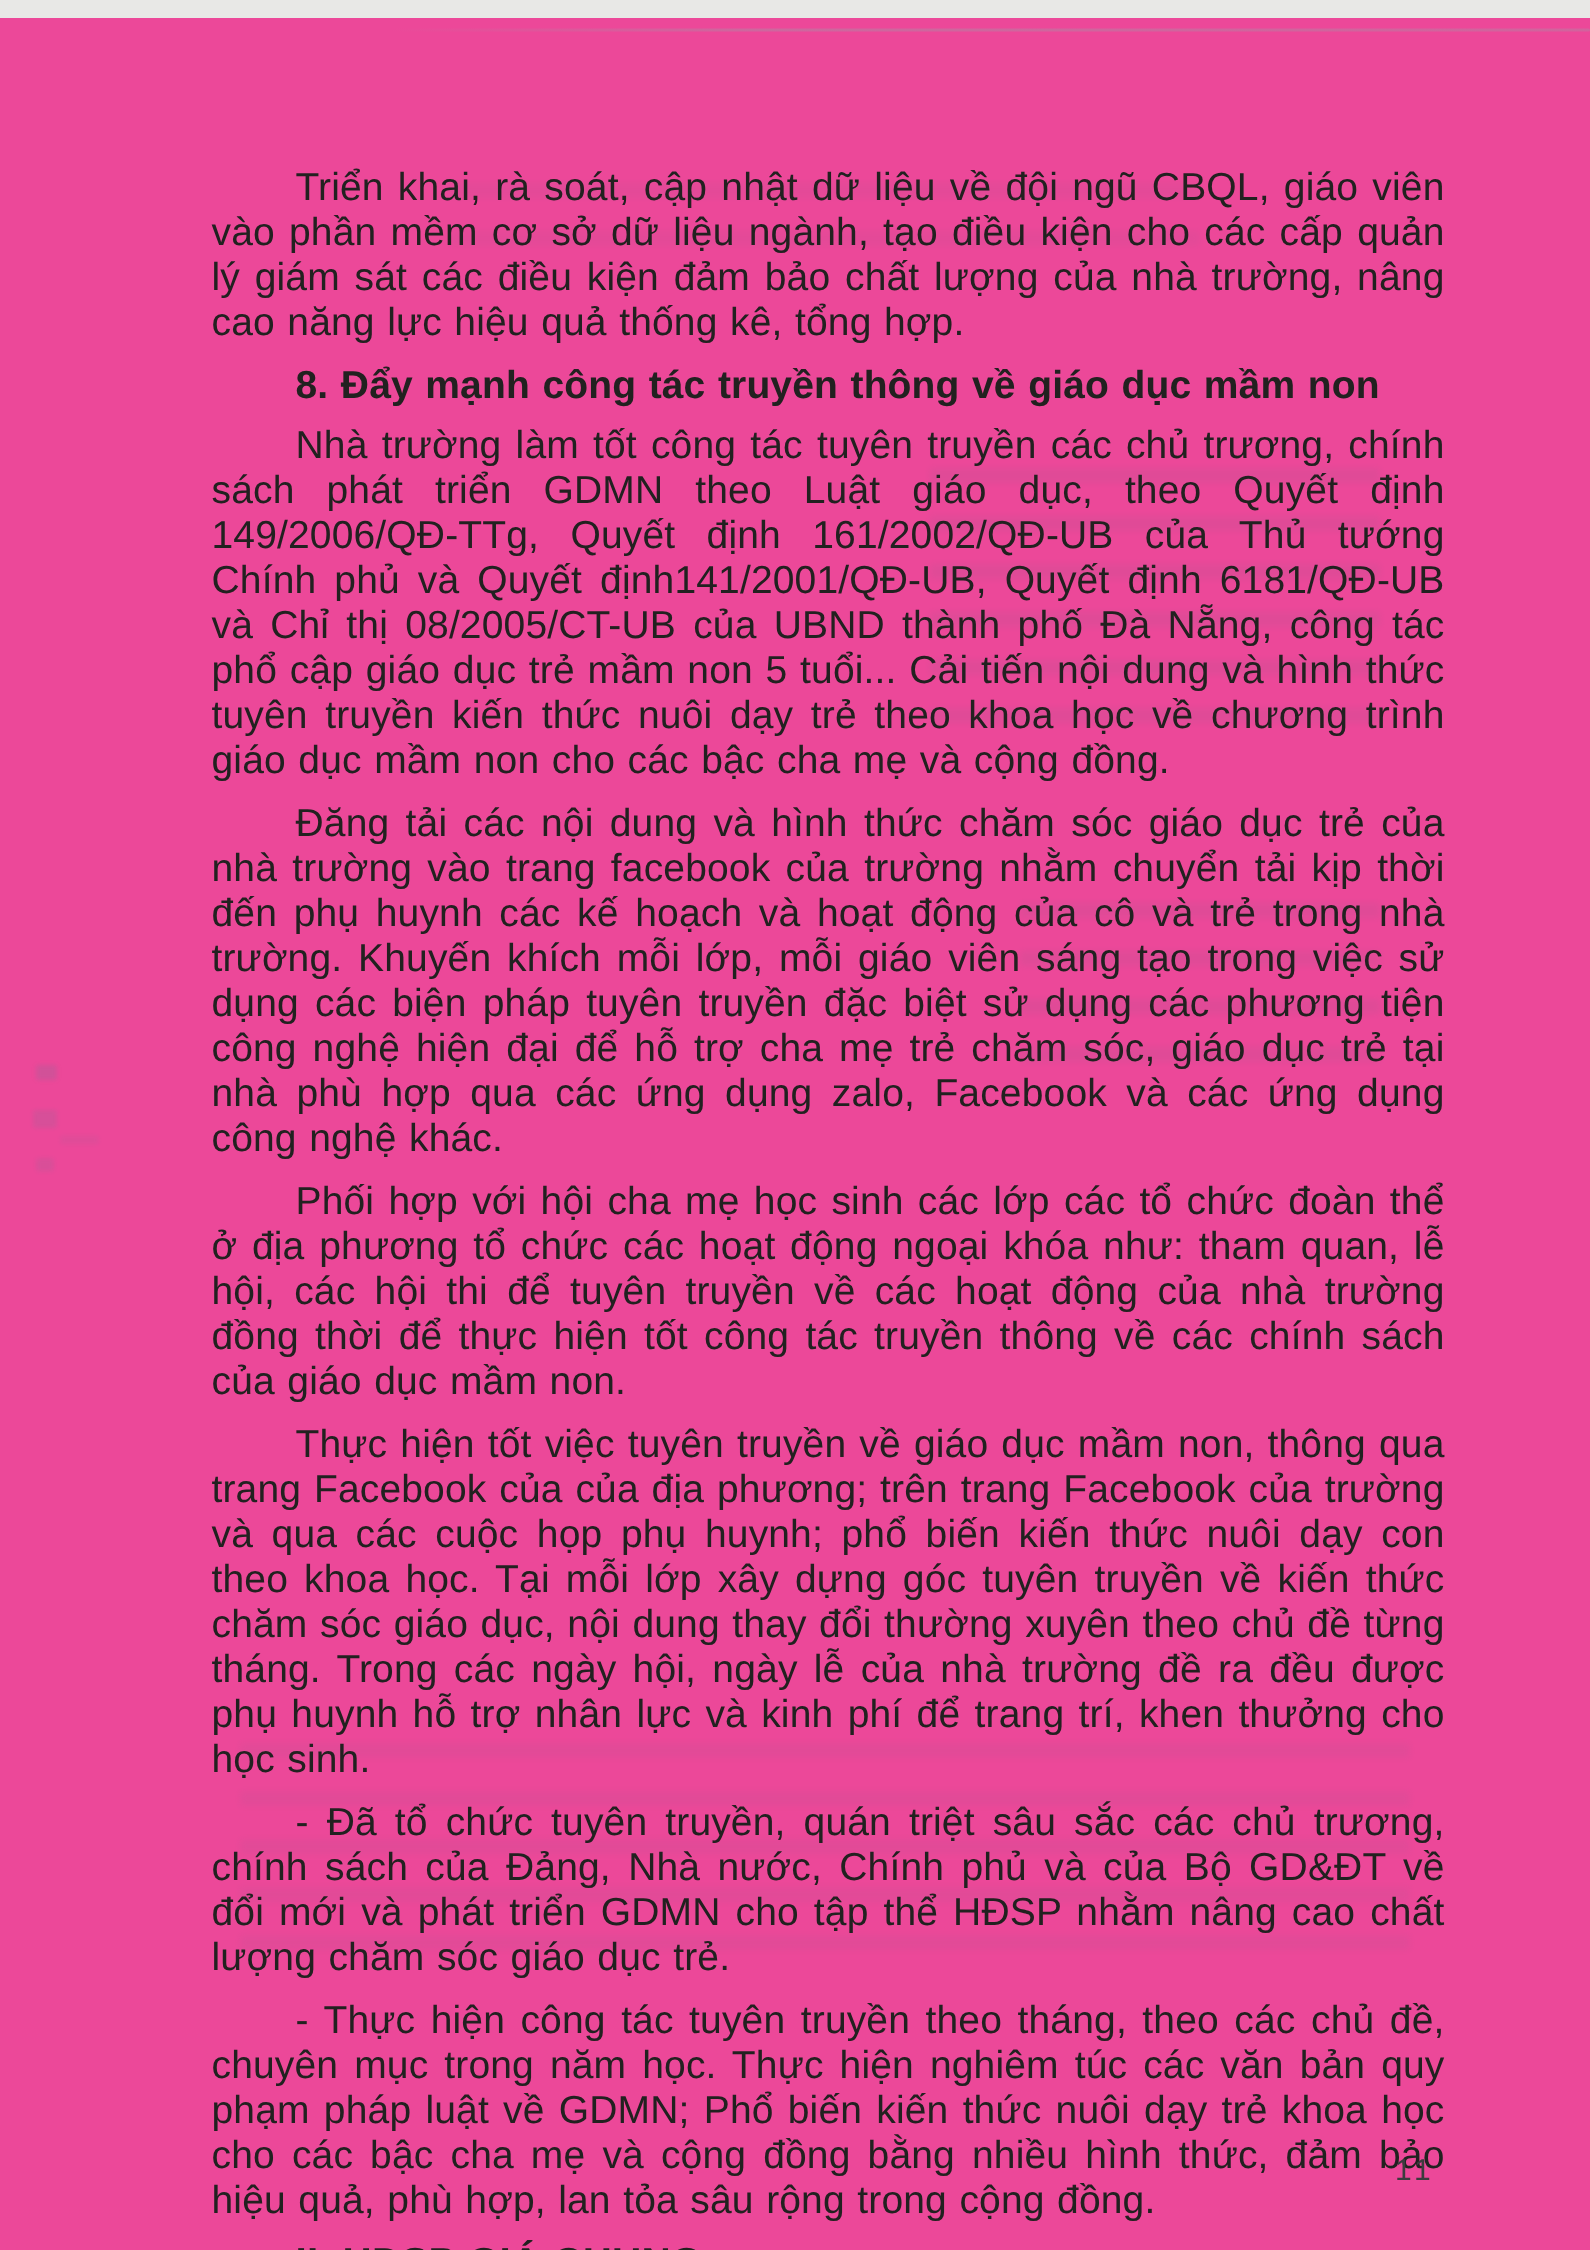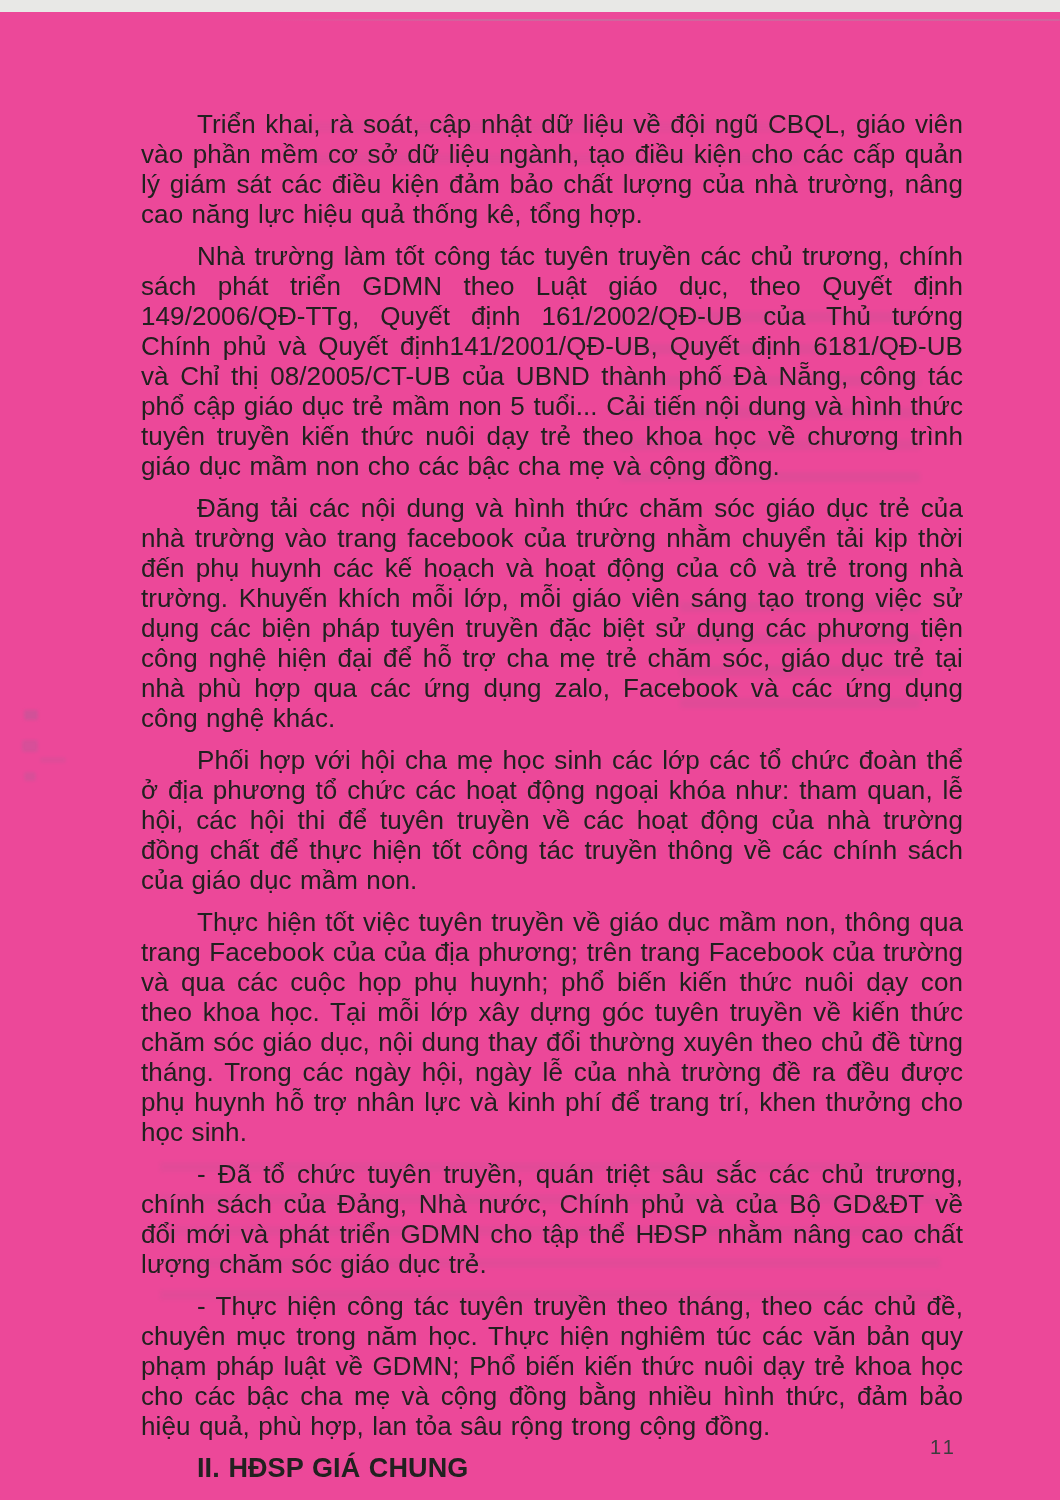--- a/index.html
+++ b/index.html
@@ -93,23 +93,24 @@
   <div class="bleed b2"></div>
   <div class="bleed b3"></div>
   <div class="bleed b4"></div>
   <div class="smudge s1"></div>
   <div class="smudge s2"></div>
   <div class="smudge s3"></div>
   <div class="smudge s4"></div>
 
   <div class="content">
     <p class="para spaced">Triển khai, rà soát, cập nhật dữ liệu về đội ngũ CBQL, giáo viên vào phần mềm cơ sở dữ liệu ngành, tạo điều kiện cho các cấp quản lý giám sát các điều kiện đảm bảo chất lượng của nhà trường, nâng cao năng lực hiệu quả thống kê, tổng hợp.</p>
+    <p class="para bold head8">8. Đẩy mạnh công tác truyền thông về giáo dục mầm non</p>
     <p class="para spaced">Nhà trường làm tốt công tác tuyên truyền các chủ trương, chính sách phát triển GDMN theo Luật giáo dục, theo Quyết định 149/2006/QĐ-TTg, Quyết định 161/2002/QĐ-UB của Thủ tướng Chính phủ và Quyết định141/2001/QĐ-UB, Quyết định 6181/QĐ-UB và Chỉ thị 08/2005/CT-UB của UBND thành phố Đà Nẵng, công tác phổ cập giáo dục trẻ mầm non 5 tuổi... Cải tiến nội dung và hình thức tuyên truyền kiến thức nuôi dạy trẻ theo khoa học về chương trình giáo dục mầm non cho các bậc cha mẹ và cộng đồng.</p>
     <p class="para spaced">Đăng tải các nội dung và hình thức chăm sóc giáo dục trẻ của nhà trường vào trang facebook của trường nhằm chuyển tải kịp thời đến phụ huynh các kế hoạch và hoạt động của cô và trẻ trong nhà trường. Khuyến khích mỗi lớp, mỗi giáo viên sáng tạo trong việc sử dụng các biện pháp tuyên truyền đặc biệt sử dụng các phương tiện công nghệ hiện đại để hỗ trợ cha mẹ trẻ chăm sóc, giáo dục trẻ tại nhà phù hợp qua các ứng dụng zalo, Facebook và các ứng dụng công nghệ khác.</p>
-    <p class="para spaced">Phối hợp với hội cha mẹ học sinh các lớp các tổ chức đoàn thể ở địa phương tổ chức các hoạt động ngoại khóa như: tham quan, lễ hội, các hội thi để tuyên truyền về các hoạt động của nhà trường đồng chất để thực hiện tốt công tác truyền thông về các chính sách của giáo dục mầm non.</p>
+    <p class="para spaced">Phối hợp với hội cha mẹ học sinh các lớp các tổ chức đoàn thể ở địa phương tổ chức các hoạt động ngoại khóa như: tham quan, lễ hội, các hội thi để tuyên truyền về các hoạt động của nhà trường đồng thời để thực hiện tốt công tác truyền thông về các chính sách của giáo dục mầm non.</p>
     <p class="para spaced">Thực hiện tốt việc tuyên truyền về giáo dục mầm non, thông qua trang Facebook của của địa phương; trên trang Facebook của trường và qua các cuộc họp phụ huynh; phổ biến kiến thức nuôi dạy con theo khoa học. Tại mỗi lớp xây dựng góc tuyên truyền về kiến thức chăm sóc giáo dục, nội dung thay đổi thường xuyên theo chủ đề từng tháng. Trong các ngày hội, ngày lễ của nhà trường đề ra đều được phụ huynh hỗ trợ nhân lực và kinh phí để trang trí, khen thưởng cho học sinh.</p>
     <p class="para spaced">- Đã tổ chức tuyên truyền, quán triệt sâu sắc các chủ trương, chính sách của Đảng, Nhà nước, Chính phủ và của Bộ GD&amp;ĐT về đổi mới và phát triển GDMN cho tập thể HĐSP nhằm nâng cao chất lượng chăm sóc giáo dục trẻ.</p>
     <p class="para spaced">- Thực hiện công tác tuyên truyền theo tháng, theo các chủ đề, chuyên mục trong năm học. Thực hiện nghiêm túc các văn bản quy phạm pháp luật về GDMN; Phổ biến kiến thức nuôi dạy trẻ khoa học cho các bậc cha mẹ và cộng đồng bằng nhiều hình thức, đảm bảo hiệu quả, phù hợp, lan tỏa sâu rộng trong cộng đồng.</p>
     <p class="para bold headII">II. HĐSP GIÁ CHUNG</p>
   </div>
 
   <div class="page-number">11</div>
 
 </div>
 

